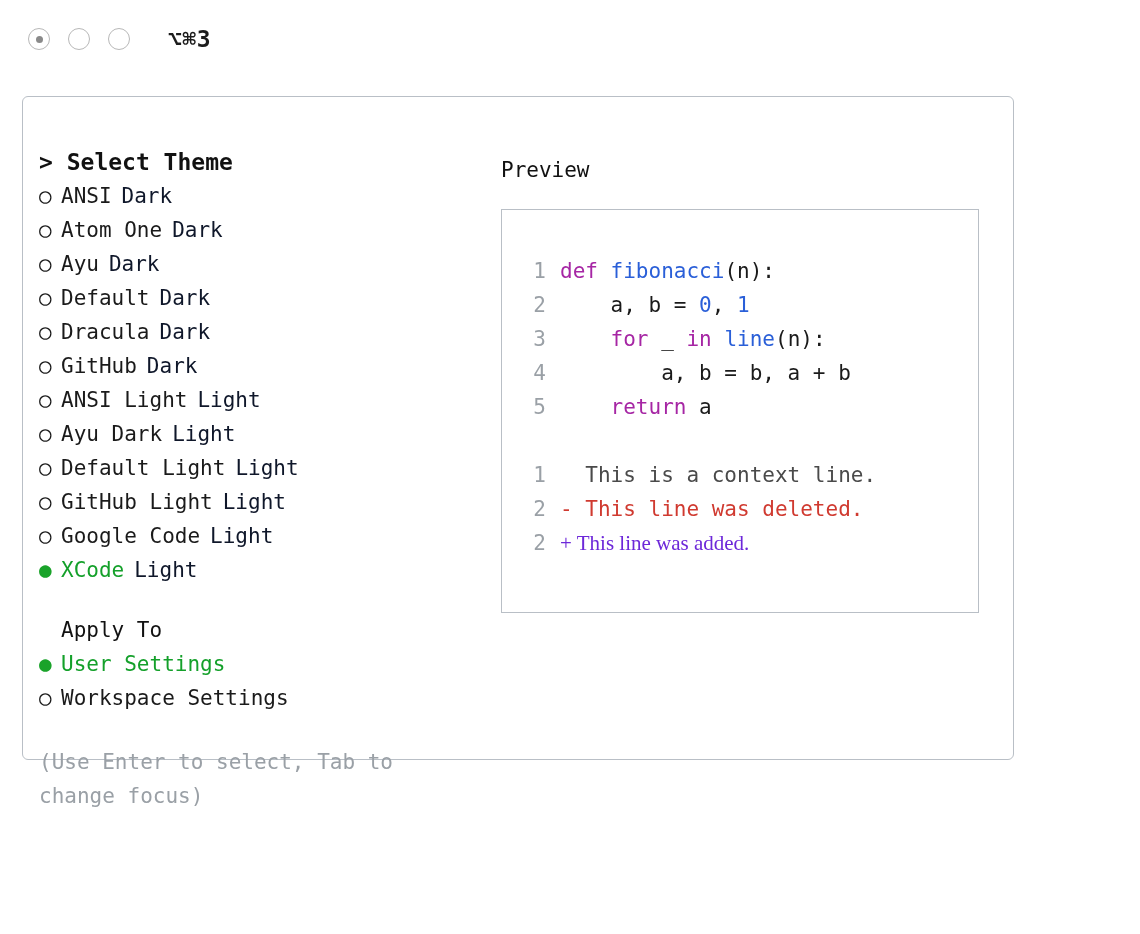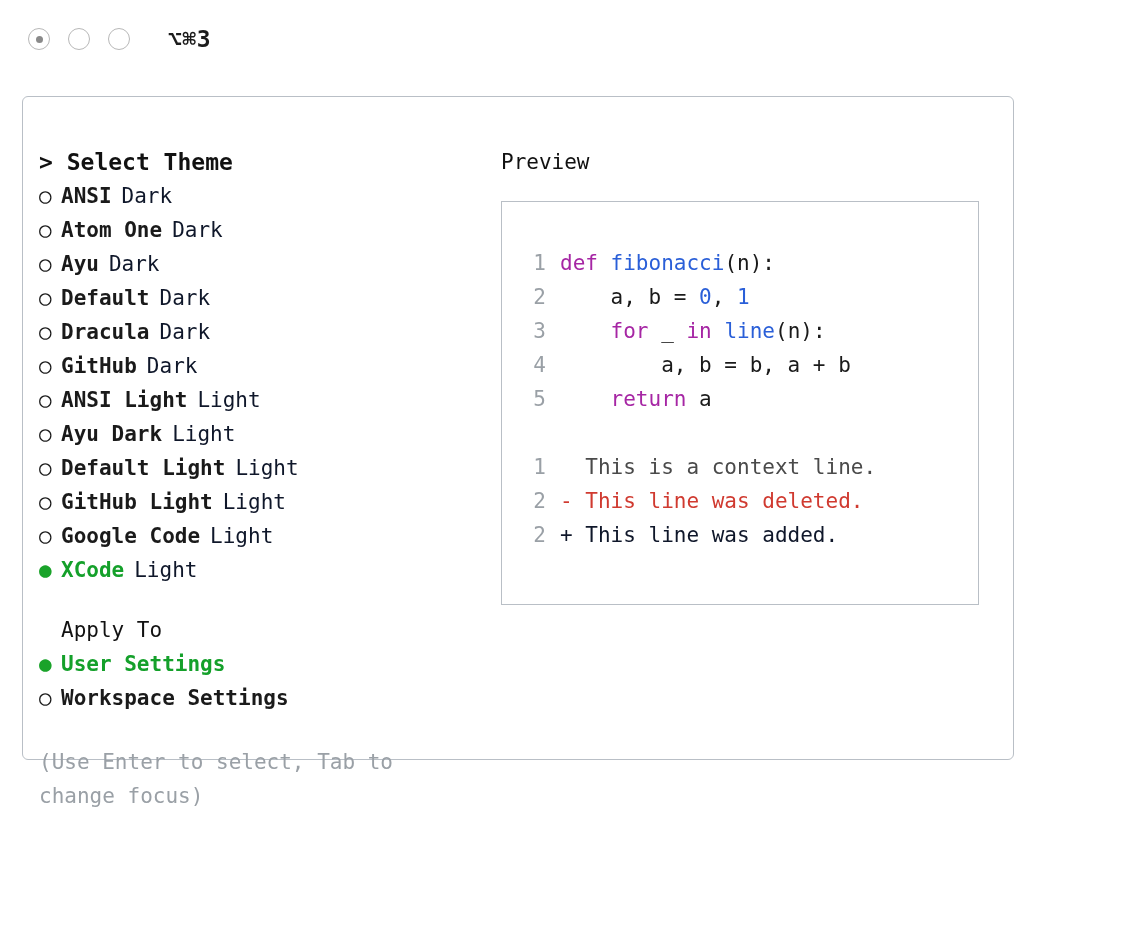--- a/index.html
+++ b/index.html
@@ -79,21 +79,21 @@
   }
   .left-col {
     position: absolute;
     left: 16px;
     top: 48px;
     width: 440px;
   }
   .right-col {
     position: absolute;
     left: 478px;
-    top: 48px;
+    top: 56px;
     width: 500px;
   }
   
   .list-header {
     font-size: 23px;
     font-weight: bold;
     color: #111111;
     white-space: pre;
     line-height: 34px;
     margin-bottom: 0;
@@ -111,21 +111,21 @@
     width: 22px;
     flex: none;
     color: #1a1a1a;
   }
   .bullet.sel {
     color: #1aa32a;
   }
   .opt.selected .opt-label {
     color: #14a02a;
   }
-  .opt-label { color: #1a1a1a; font-weight: bold; }
+  .opt-label { color: #1a1a1a; }
   .opt-kind {
     color: #0f172a;
     margin-left: 10px;
   }
   .apply-header {
     font-size: 21px;
     line-height: 34px;
     color: #111111;
     white-space: pre;
     padding-left: 22px;
@@ -169,21 +169,21 @@
     margin-right: 14px;
     flex: none;
   }
   .kw { color: #a626a4; }
   .fn { color: #2a5fd8; }
   .num { color: #2a5fd8; }
   .plain { color: #1a1a1a; }
   .blank { height: 34px; }
   .ctx { color: #4a4a4a; }
   .del { color: #d03a30; }
-  .add { color: #0f172a; }
+  .add { color: #6d28d9; font-family: Liberation Serif, serif; }
 </style>
 </head>
 <body>
 
 <div class="window">
 
   <div class="titlebar">
     <div class="dot active"></div>
     <div class="dot"></div>
     <div class="dot"></div>

